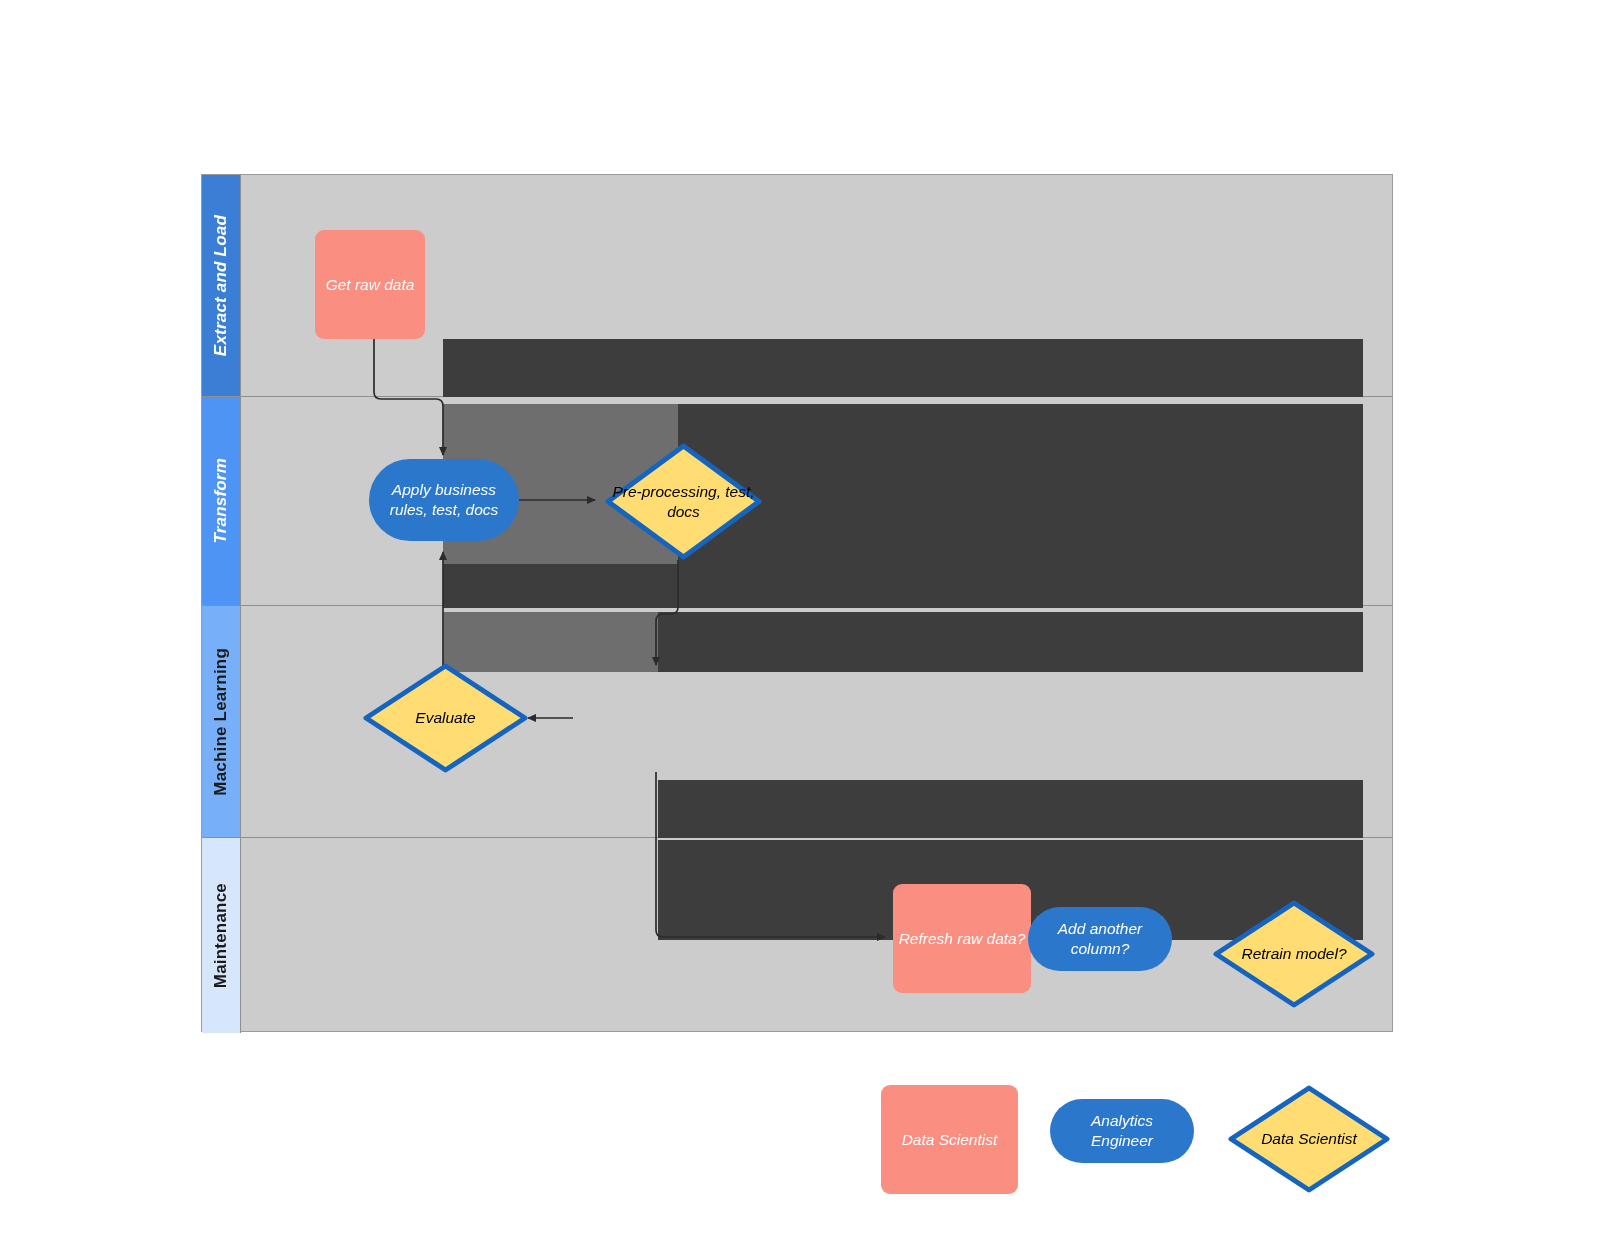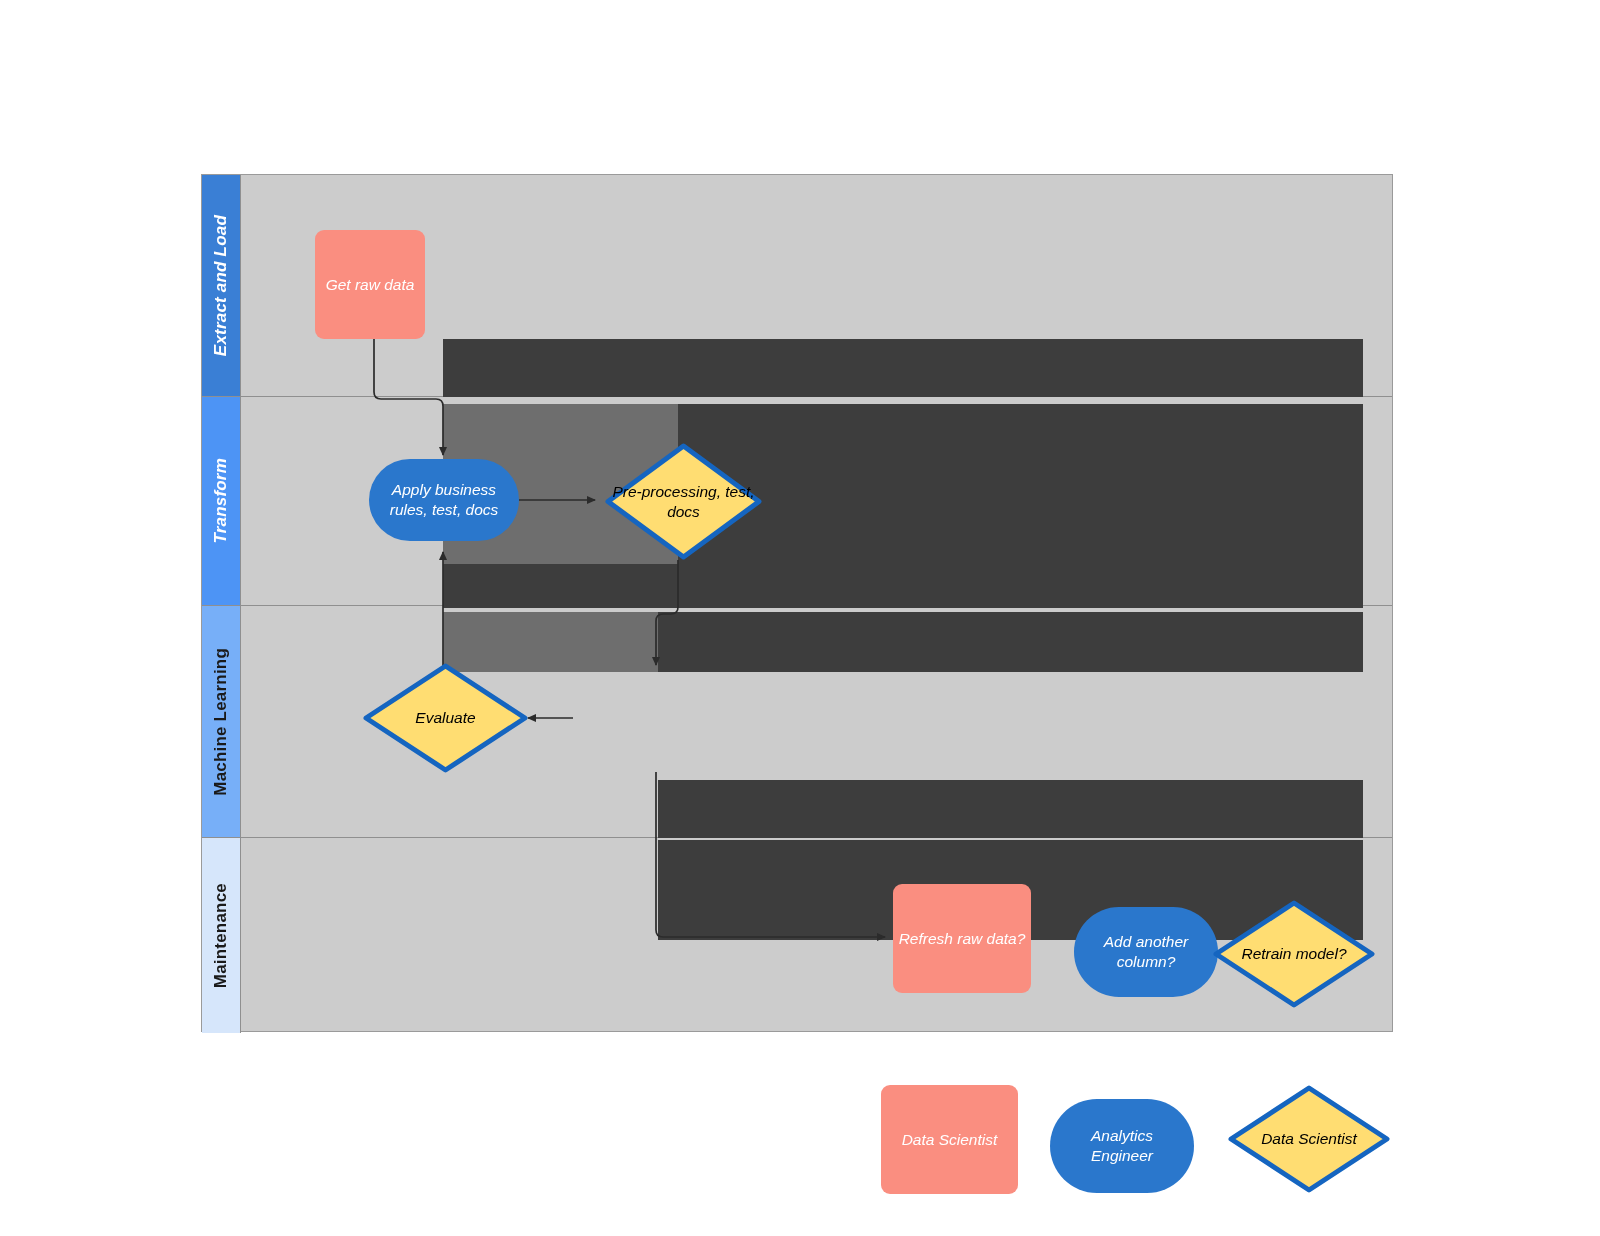--- a/index.html
+++ b/index.html
@@ -201,36 +201,36 @@
       <polygon points="82.5,3 162,55 82.5,107 3,55" fill="#ffdd72" stroke="#1565c0" stroke-width="5" stroke-linejoin="round"></polygon>
     </svg>
     <div class="diamond-label">Evaluate</div>
   </div>
 
 
   <div class="node rect" style="left:893px;top:884px;width:138px;height:109px;">
     <span>Refresh raw data?</span>
   </div>
 
-  <div class="node stadium" style="left:1074px;top:907px;width:144px;height:90px;padding:0 14px;justify-content:center;">
+  <div class="node stadium" style="left:1028px;top:907px;width:144px;height:64px;padding:0 14px;justify-content:center;">
     <span>Add another column?</span>
   </div>
 
   <div class="diamond-wrap" style="left:1213px;top:900px;width:162px;height:108px;">
     <svg width="162" height="108" viewBox="0 0 162 108">
       <polygon points="81,3 159,54 81,105 3,54" fill="#ffdd72" stroke="#1565c0" stroke-width="5" stroke-linejoin="round"></polygon>
     </svg>
     <div class="diamond-label">Retrain model?</div>
   </div>
 
   <div class="legend node rect" style="left:881px;top:1085px;width:137px;height:109px;">
     <span>Data Scientist</span>
   </div>
 
-  <div class="legend node stadium" style="left:1050px;top:1099px;width:144px;height:94px;padding:16px 14px;">
+  <div class="legend node stadium" style="left:1050px;top:1099px;width:144px;height:64px;padding:16px 14px;">
     <span>Analytics Engineer</span>
   </div>
 
   <div class="legend diamond-wrap" style="left:1228px;top:1085px;width:162px;height:108px;">
     <svg width="162" height="108" viewBox="0 0 162 108">
       <polygon points="81,3 159,54 81,105 3,54" fill="#ffdd72" stroke="#1565c0" stroke-width="5" stroke-linejoin="round"></polygon>
     </svg>
     <div class="diamond-label">Data Scientist</div>
   </div>
 

